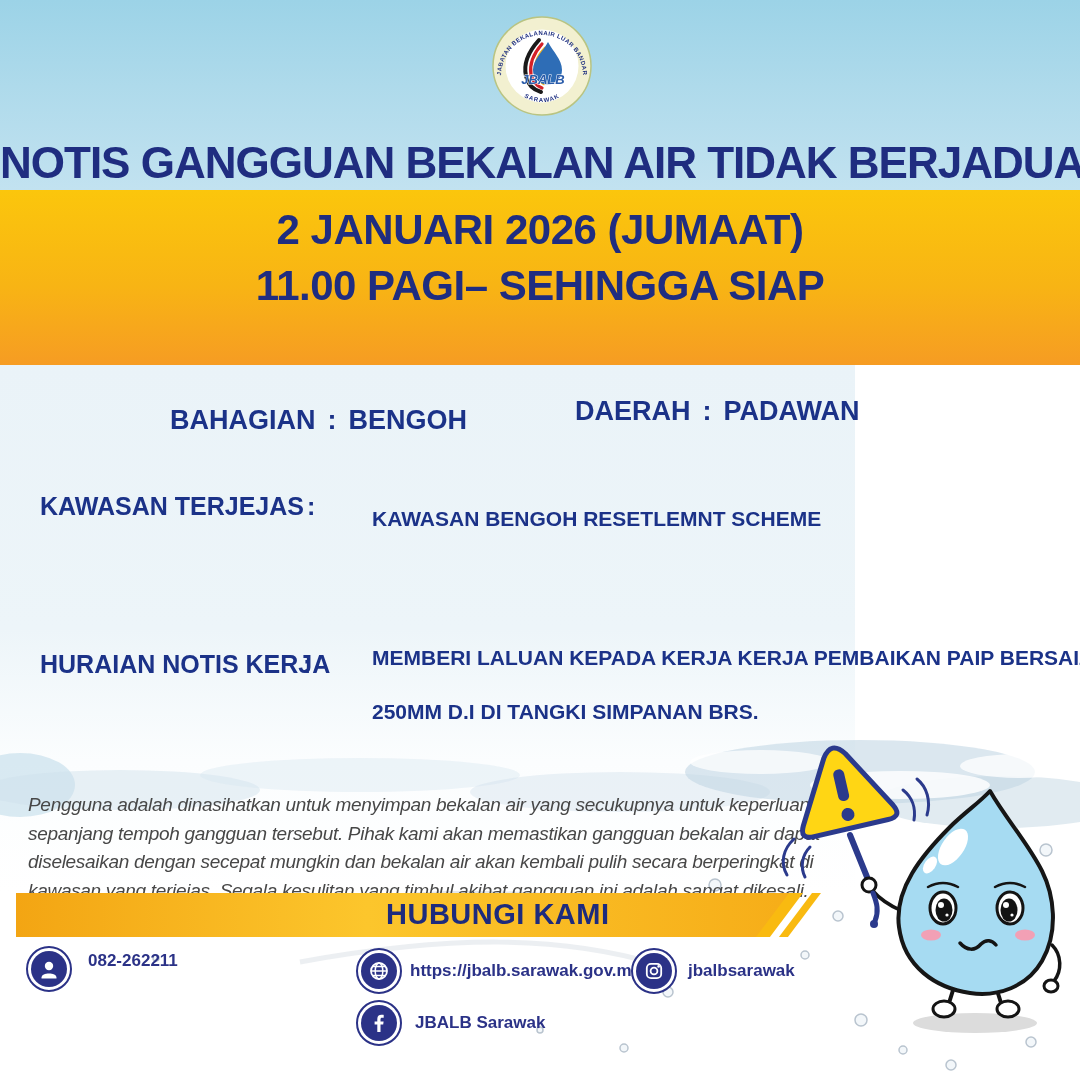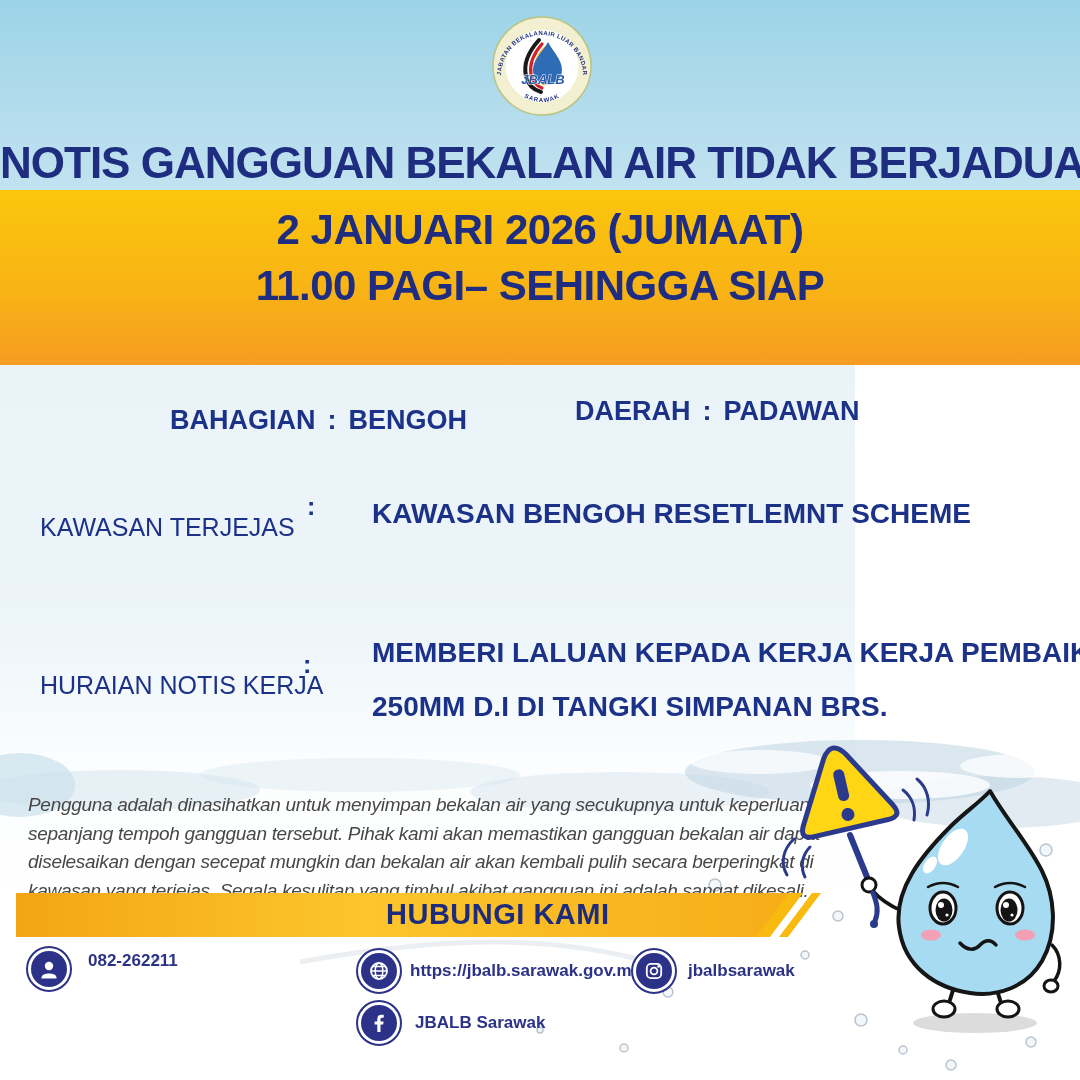--- a/index.html
+++ b/index.html
@@ -18,23 +18,23 @@
     background:linear-gradient(180deg,#fbc60c 0%,#f8b414 55%,#f69c23 100%);}
   .date-band .lines{position:absolute;left:0;top:12px;width:1080px;text-align:center;
     font-size:42px;font-weight:bold;color:#1f2d80;line-height:56px;letter-spacing:-0.5px;}
 
   
   .info-section{position:absolute;left:0;top:365px;width:855px;height:528px;
     background:linear-gradient(180deg,#eaf3f8 0%,#edf5f9 50%,#fbfdfe 75%,#ffffff 100%);}
   .loc-item{position:absolute;display:flex;gap:12px;font-size:27px;font-weight:bold;color:#1b3288;white-space:nowrap;}
   .loc-bahagian{left:170px;top:40px;}
   .loc-daerah{left:575px;top:24px;margin-top:7px;}
-  .field-label{position:absolute;font-size:25px;font-weight:normal;color:#1b3288;white-space:nowrap;margin-top:21px;}
+  .field-label{position:absolute;font-size:25px;font-weight:bold;color:#1b3288;white-space:nowrap;}
   .field-colon{position:absolute;font-size:25px;font-weight:bold;color:#1b3288;}
-  .field-value{position:absolute;font-size:28px;font-weight:bold;color:#1b3288;white-space:nowrap;}
+  .field-value{position:absolute;font-size:21px;font-weight:bold;color:#1b3288;white-space:nowrap;margin-top:9px;}
 
   .advisory{position:absolute;left:28px;top:791px;z-index:3;font-style:italic;
     font-size:19px;line-height:28.5px;letter-spacing:-0.3px;color:#474747;}
   .advisory div{white-space:nowrap;}
 
   
   .contact-bar{position:absolute;left:16px;top:893px;width:780px;height:44px;z-index:4;
     background:linear-gradient(90deg,#f3a513 0%,#fcc62c 45%,#f6ad18 100%);
     clip-path:polygon(0 0,780px 0,747px 44px,0 44px);}
   .contact-bar-title{position:absolute;left:370px;top:5px;font-size:29px;font-weight:bold;

